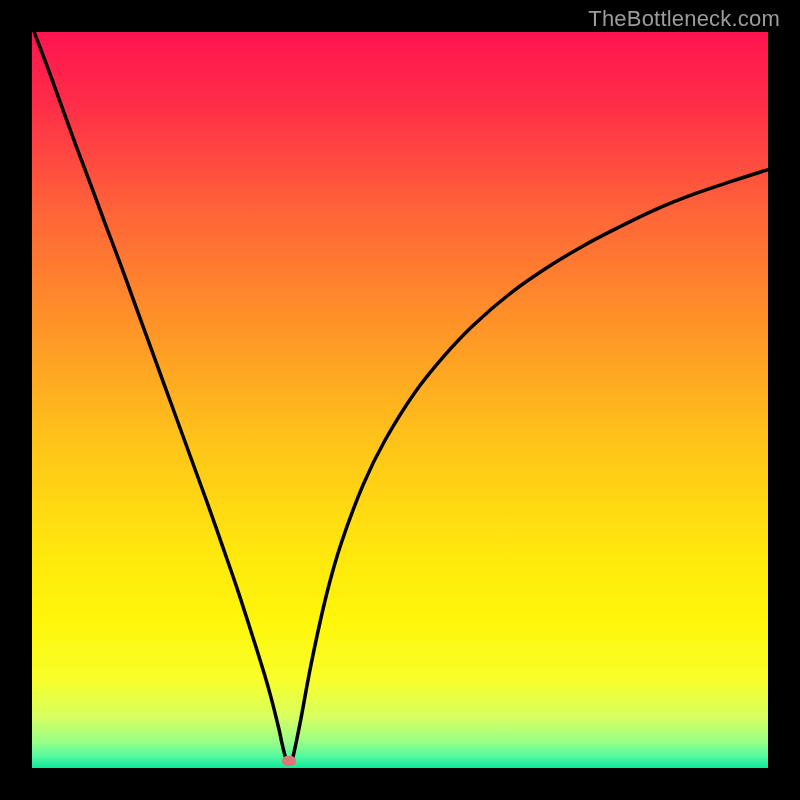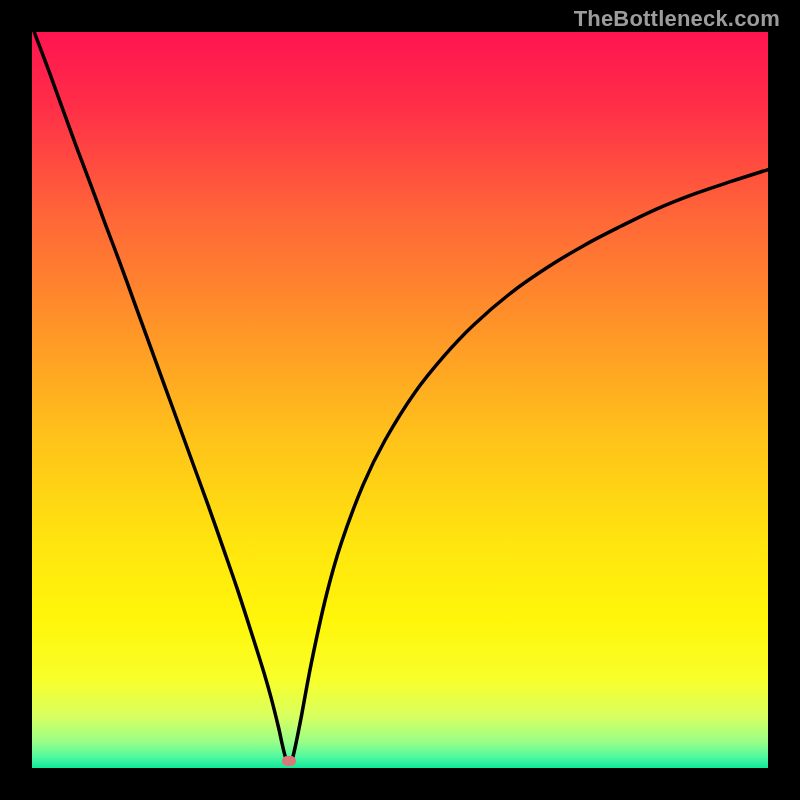--- a/index.html
+++ b/index.html
@@ -47,21 +47,21 @@
     height: 10px;
     border-radius: 5px;
     transform: translate(-50%, -50%);
   }
   .watermark {
     position: absolute;
     top: 6px;
     right: 20px;
     color: #9c9c9c;
     font-size: 22px;
-    font-weight: 700;
+    font-weight: 400;
     letter-spacing: 0.2px;
     user-select: none;
   }
 </style>
 </head>
 <body>
 
 <div class="frame">
 
   <div class="plot">

